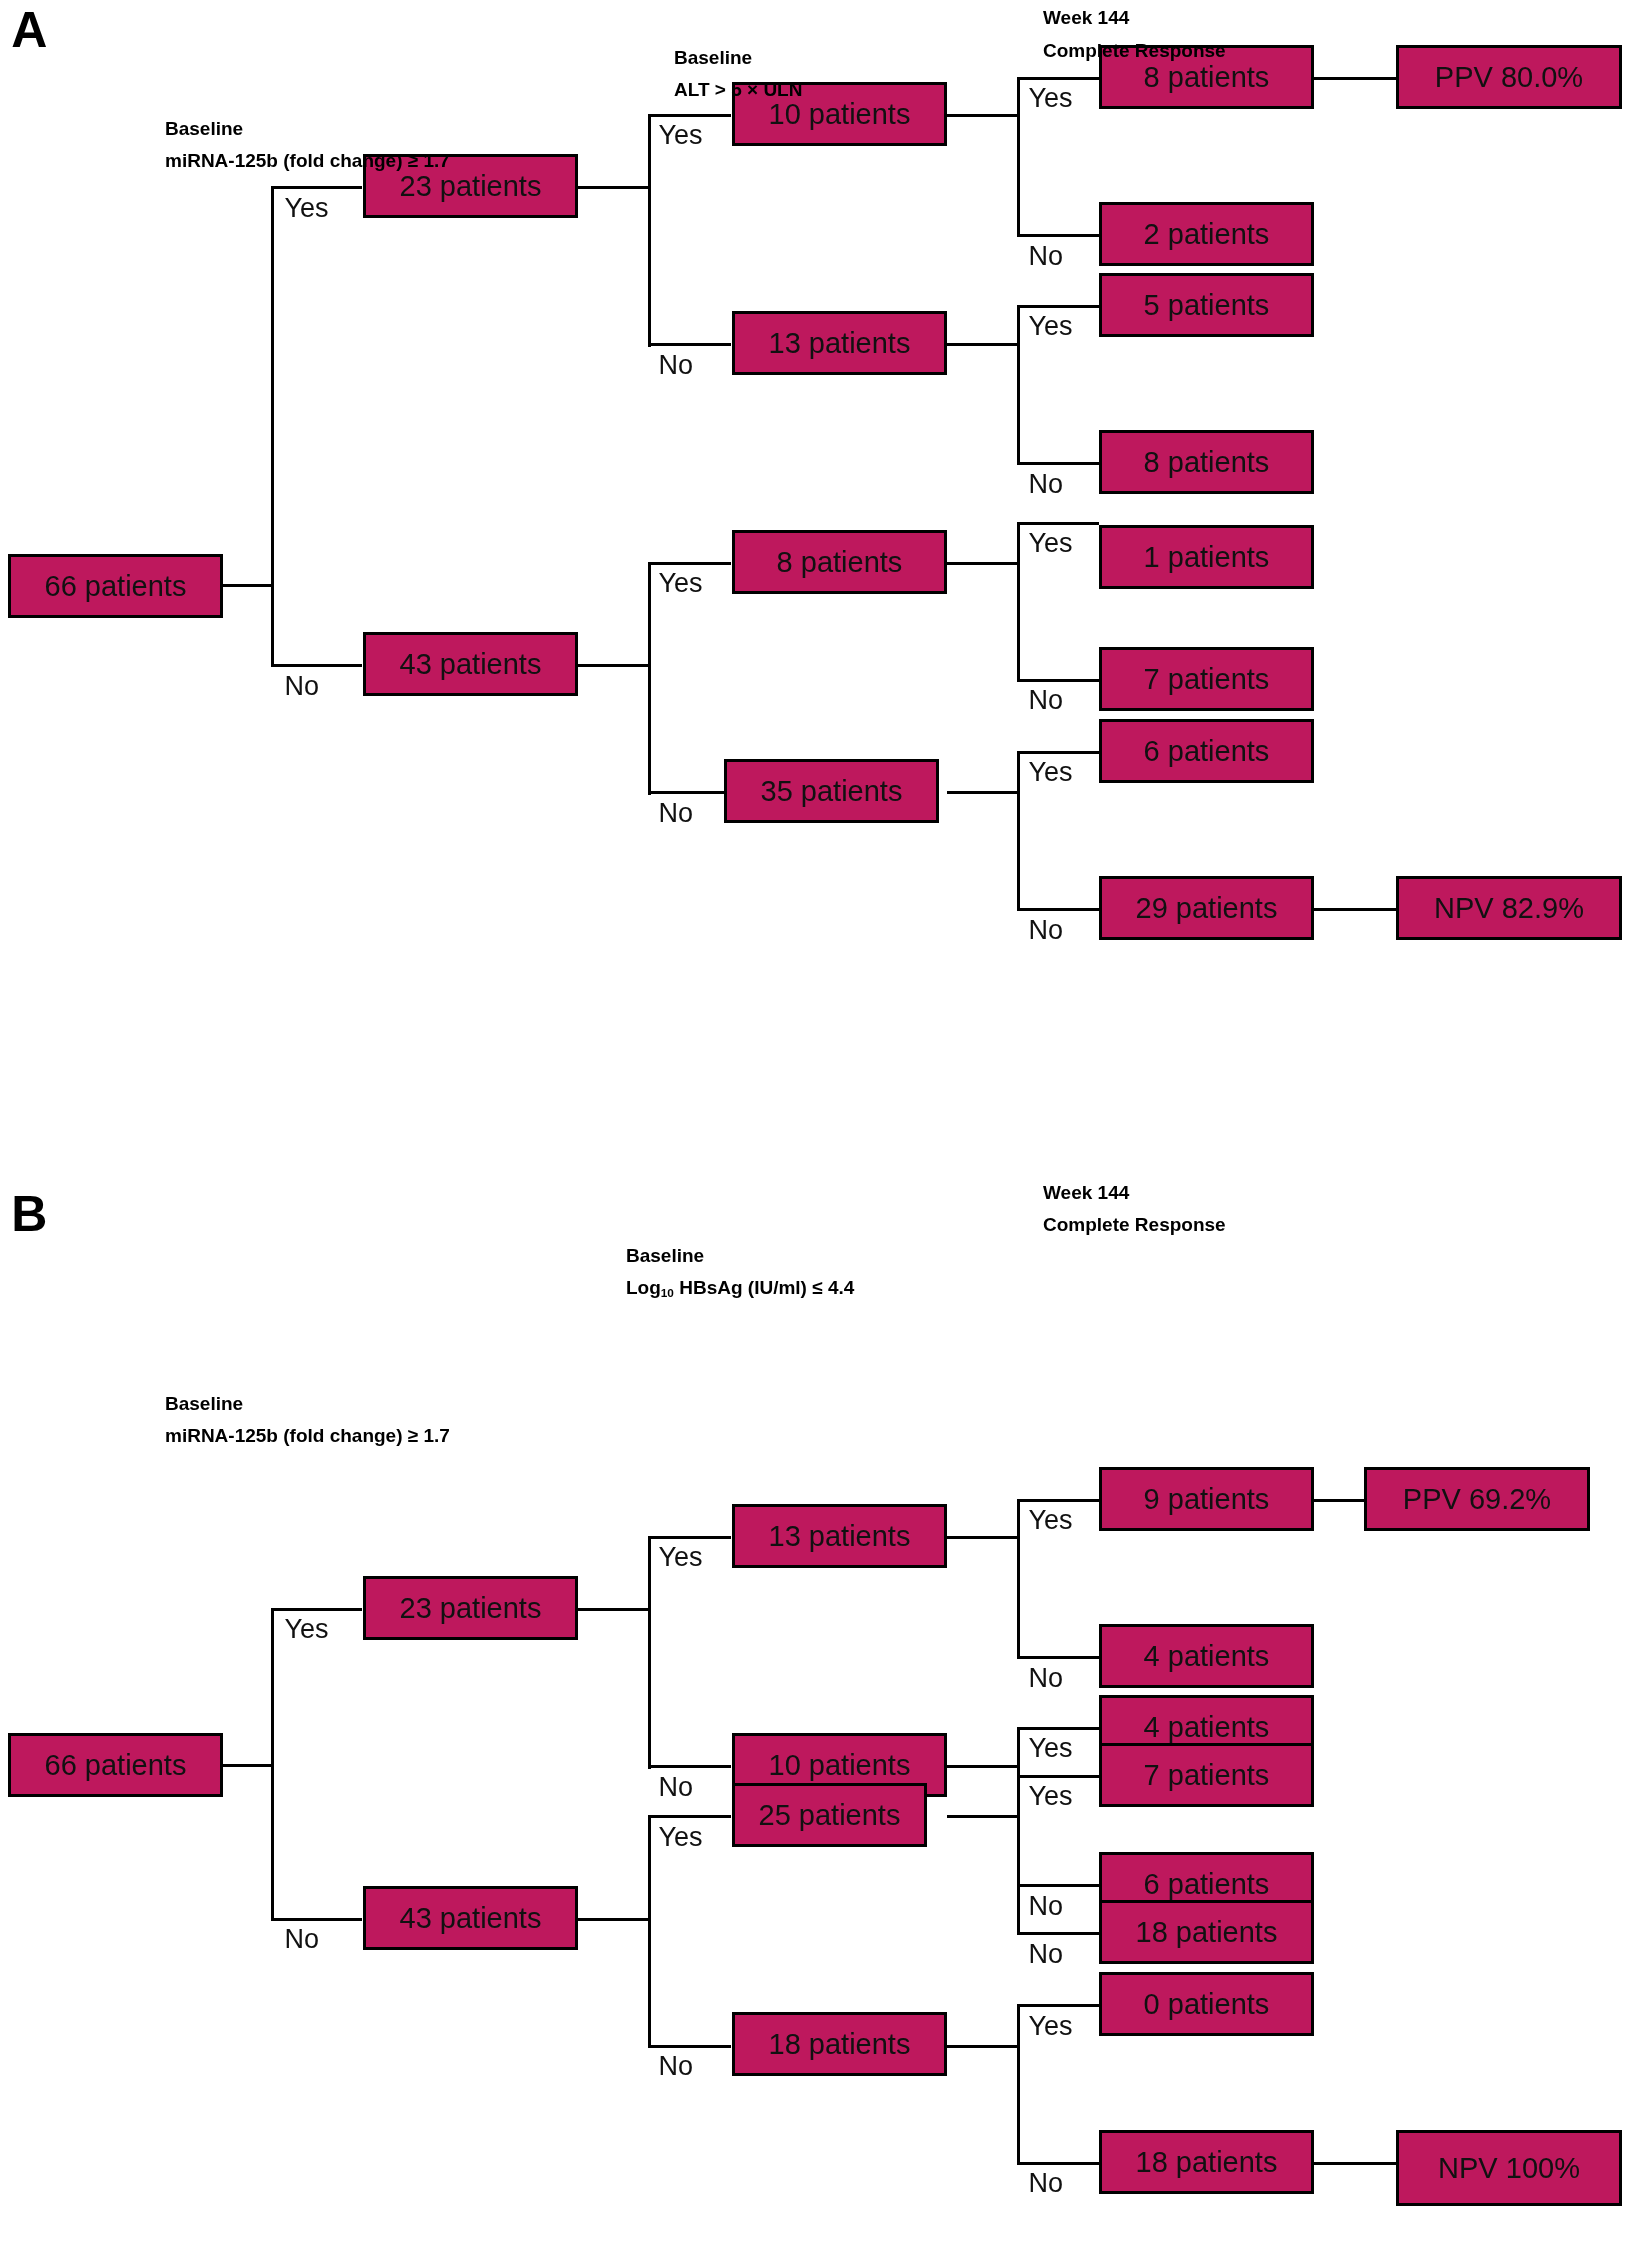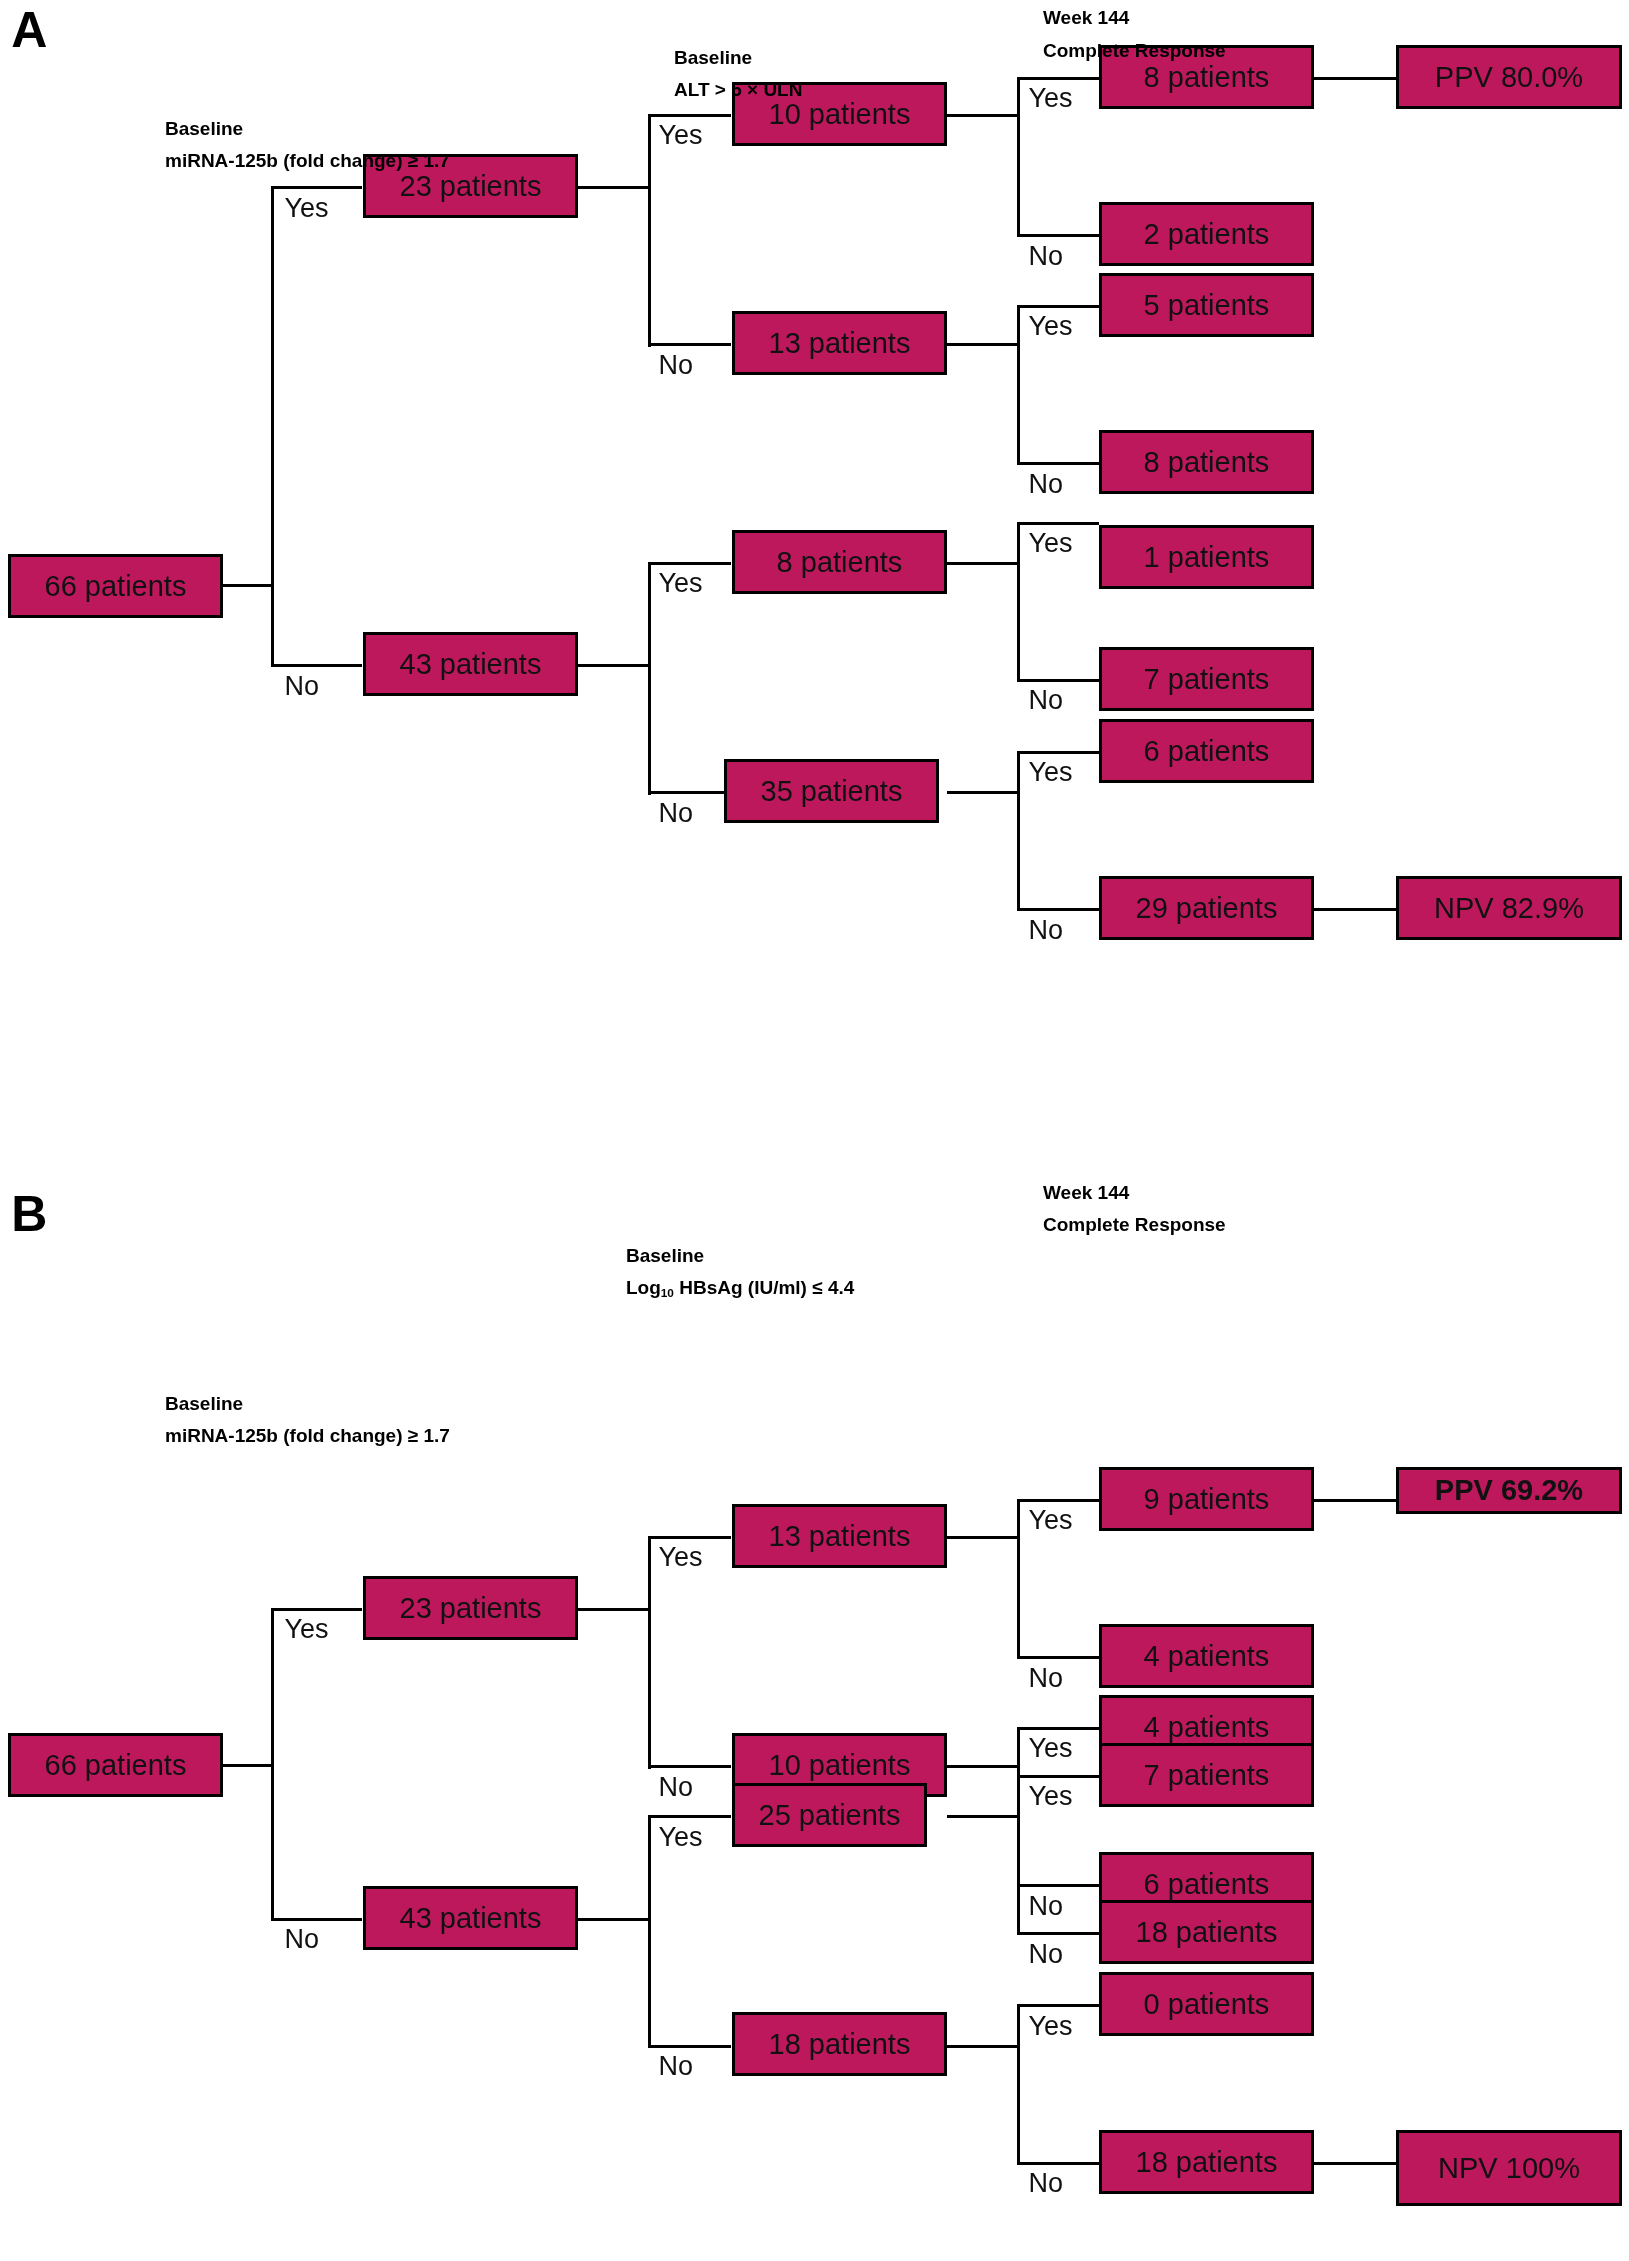--- a/index.html
+++ b/index.html
@@ -204,21 +204,21 @@
 
   <div class="line-h" style="left:947px; top:1536px; width:72px;"></div>
   <div class="line-v" style="left:1017px; top:1499px; height:160px;"></div>
   <div class="line-h" style="left:1017px; top:1499px; width:82px;"></div>
   <div class="line-h" style="left:1017px; top:1656px; width:82px;"></div>
   <div class="edge-label" style="left:1026px; top:1505px;">Yes</div>
   <div class="edge-label" style="left:1026px; top:1663px;">No</div>
   <div class="node-box" style="left:1099px; top:1467px; width:215px; height:64px;">9 patients</div>
   <div class="node-box" style="left:1099px; top:1624px; width:215px; height:64px;">4 patients</div>
   <div class="line-h" style="left:1314px; top:1499px; width:82px;"></div>
-  <div class="node-box" style="left:1396px; top:1467px; width:226px; height:47px;font-weight:bold;">PPV 69.2%</div>
+  <div class="node-box" style="left:1364px; top:1467px; width:226px; height:64px;">PPV 69.2%</div>
 
   <div class="line-h" style="left:947px; top:1765px; width:72px;"></div>
   <div class="line-v" style="left:1017px; top:1727px; height:160px;"></div>
   <div class="line-h" style="left:1017px; top:1727px; width:82px;"></div>
   <div class="line-h" style="left:1017px; top:1884px; width:82px;"></div>
   <div class="edge-label" style="left:1026px; top:1733px;">Yes</div>
   <div class="edge-label" style="left:1026px; top:1891px;">No</div>
   <div class="node-box" style="left:1099px; top:1695px; width:215px; height:64px;">4 patients</div>
   <div class="node-box" style="left:1099px; top:1852px; width:215px; height:64px;">6 patients</div>
 

